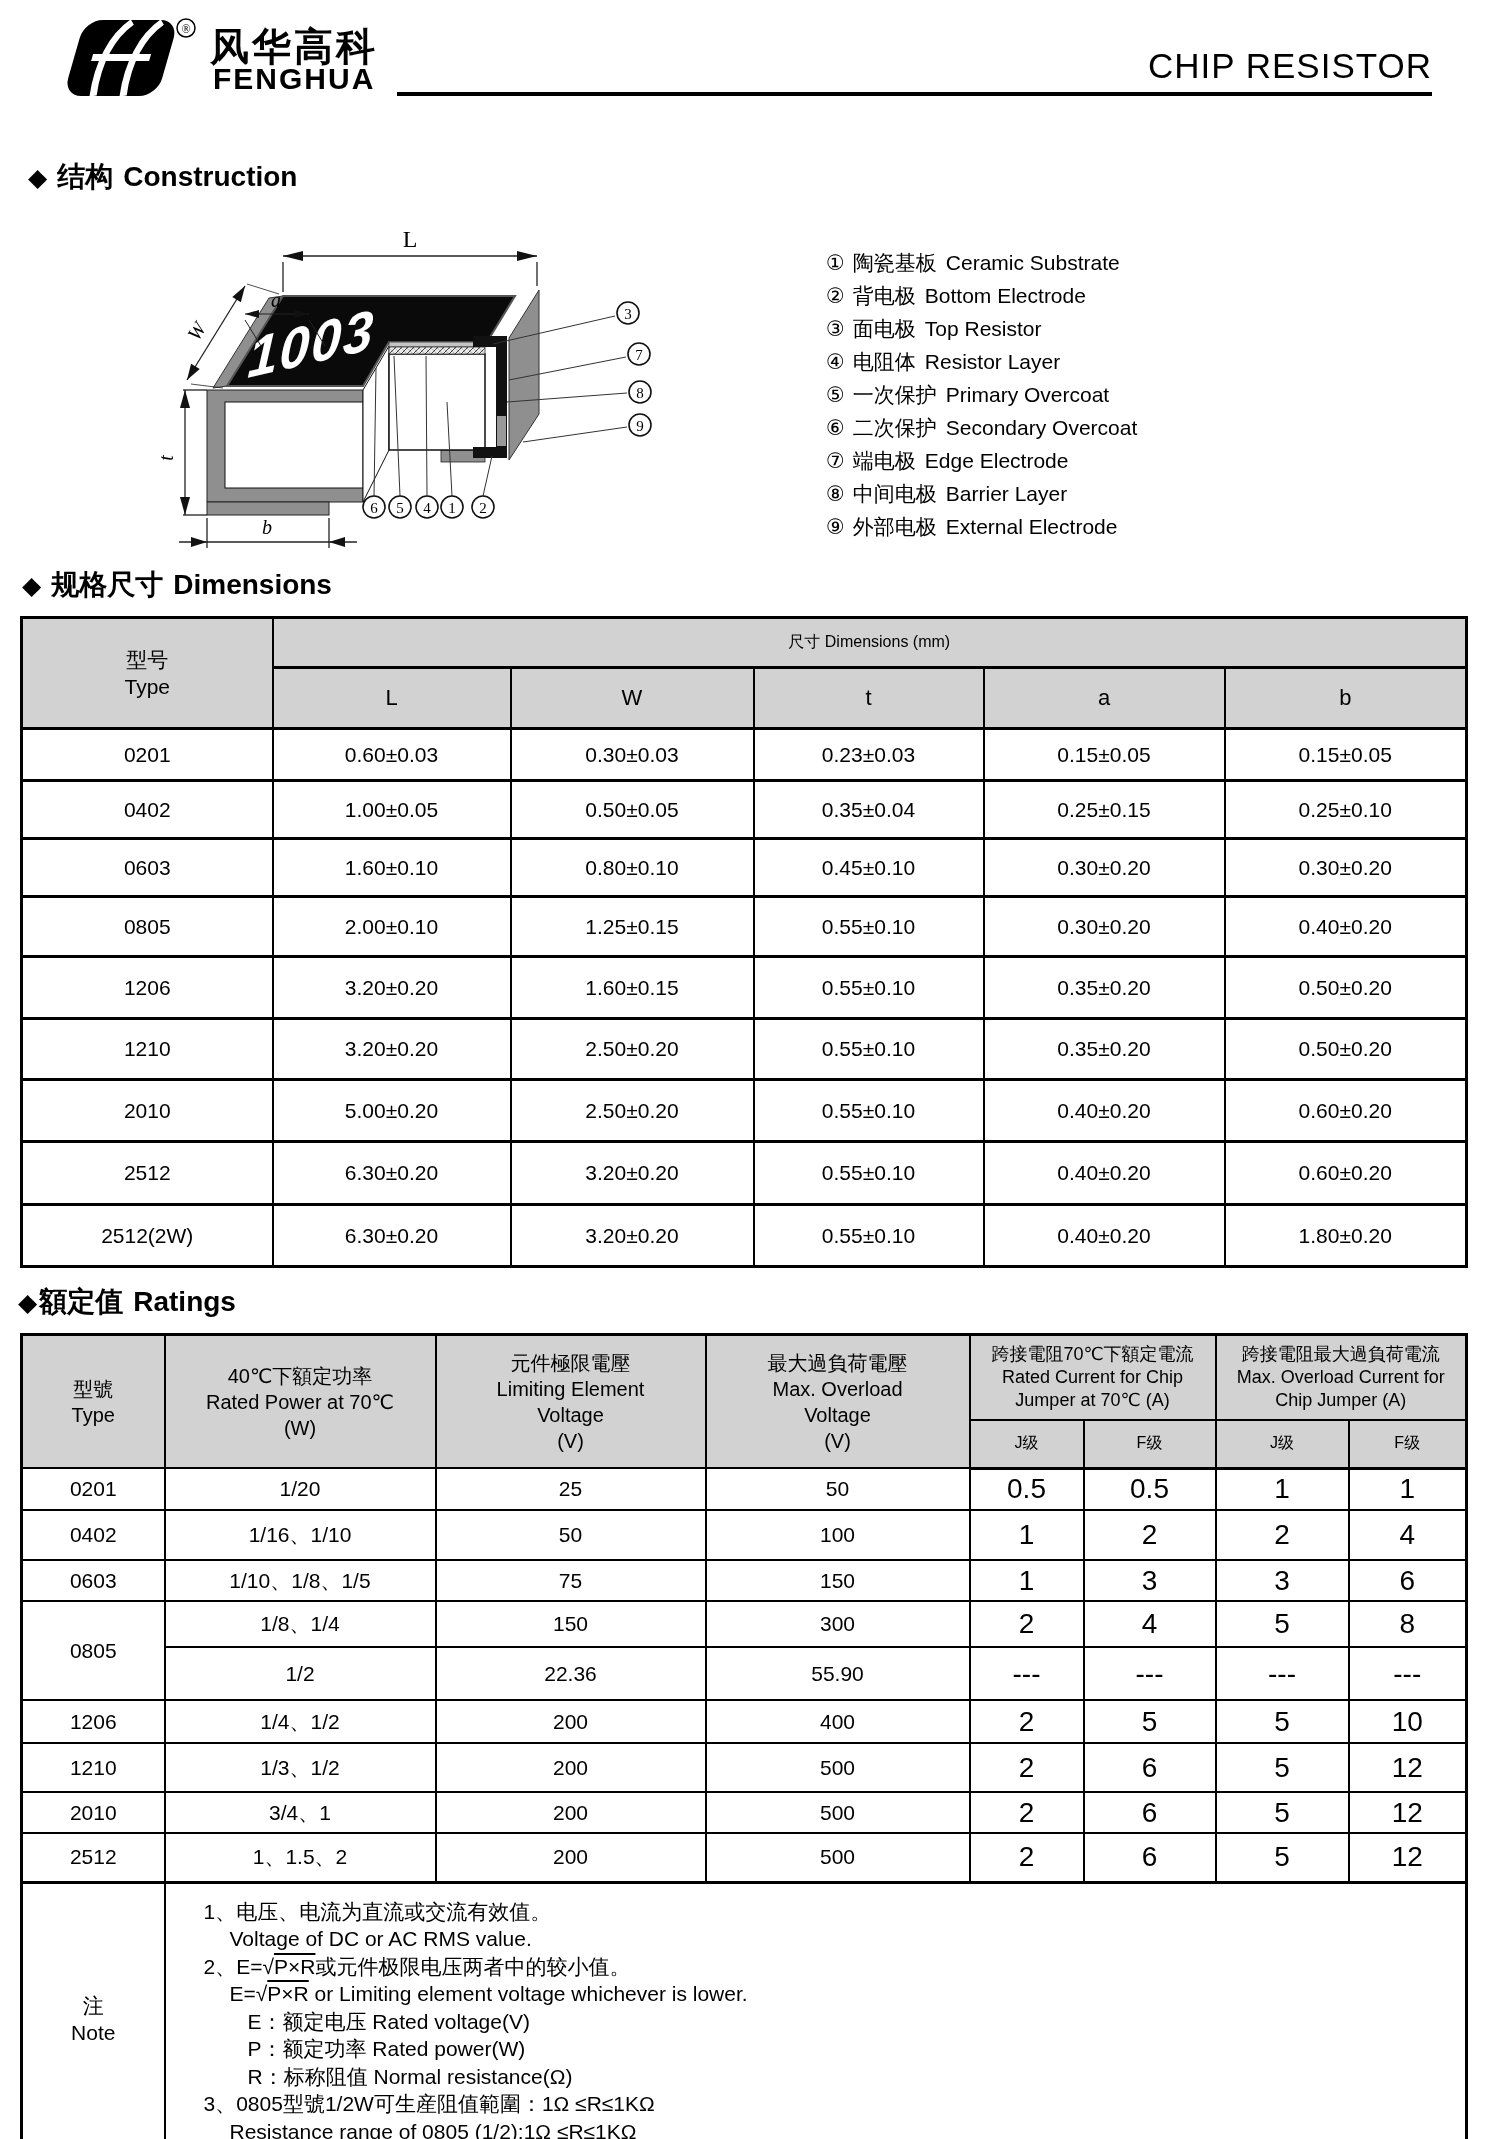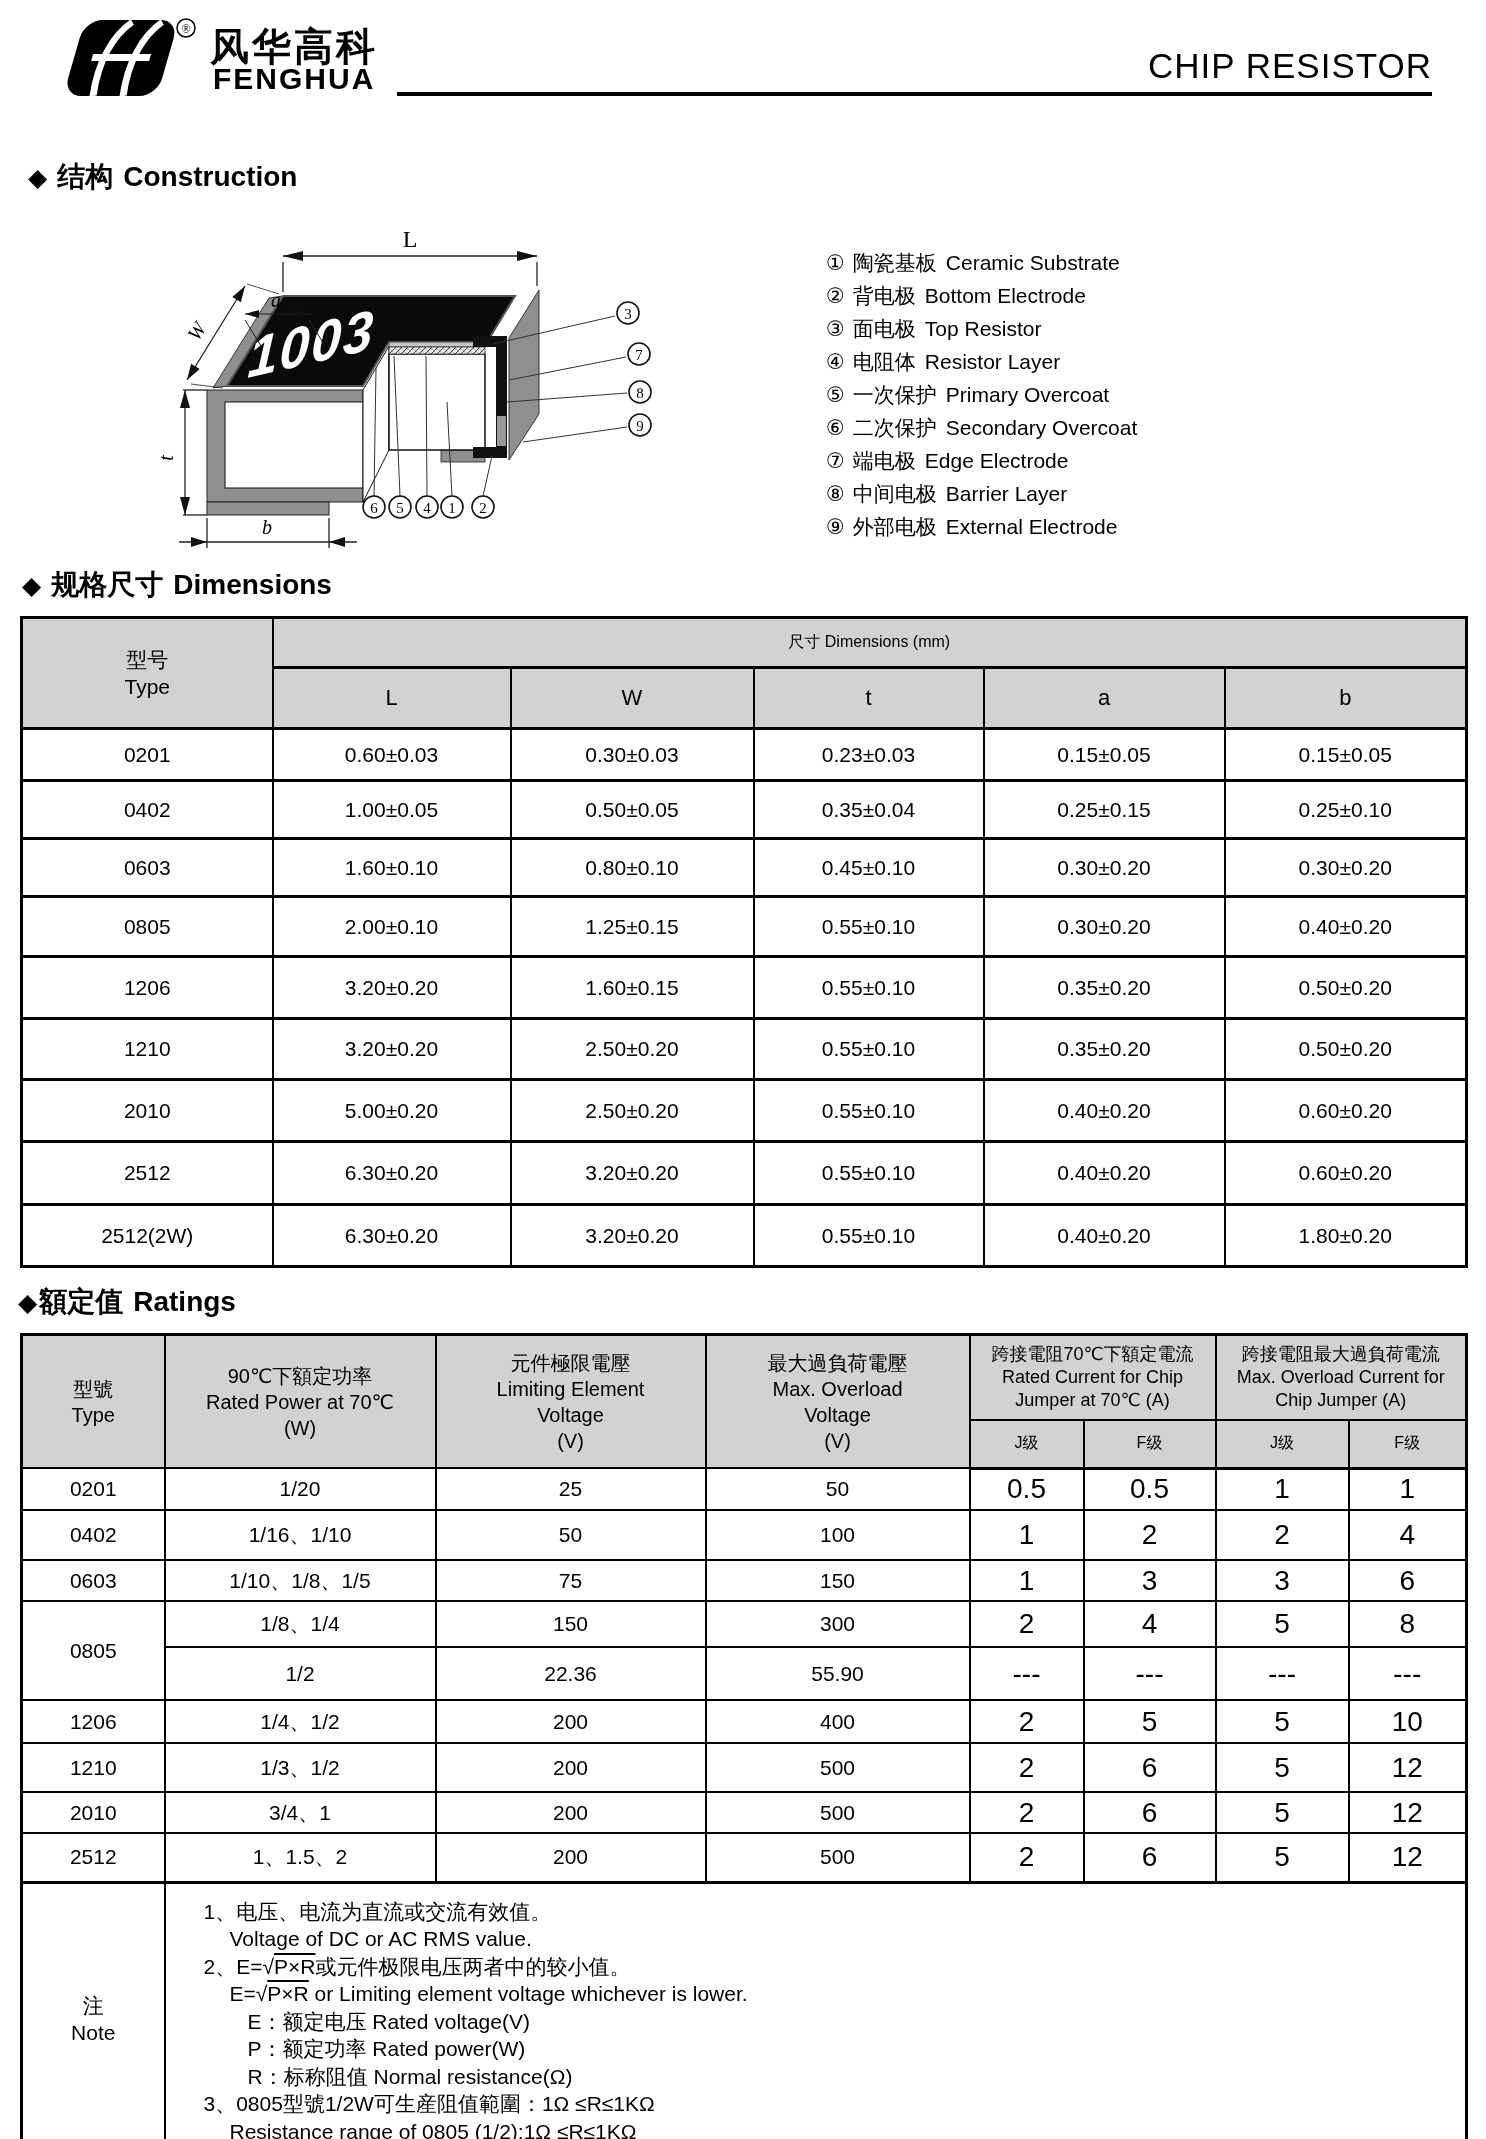--- a/index.html
+++ b/index.html
@@ -356,21 +356,21 @@
         <col style="width:133px">
         <col style="width:118px">
       </colgroup>
     <tbody>
         <tr style="height:85px;">
       <td class="hdr lefthead" rowspan="2">
             <div>型號</div>
             <div>Type</div>
           </td>
       <td class="hdr lefthead" rowspan="2">
-            <div>90℃下額定功率</div>
+            <div>40℃下額定功率</div>
             <div>Rated Power at 70℃</div>
             <div>(W)</div>
           </td>
       <td class="hdr lefthead" rowspan="2">
             <div>元件極限電壓</div>
             <div>Limiting Element</div>
             <div>Voltage</div>
             <div>(V)</div>
           </td>
       <td class="hdr lefthead" rowspan="2">

